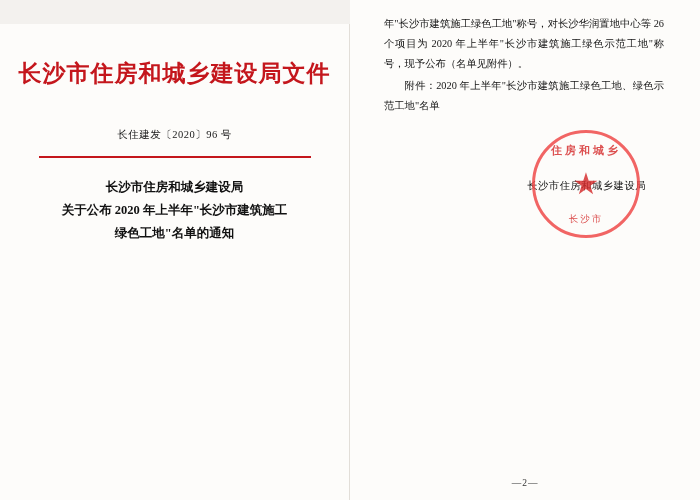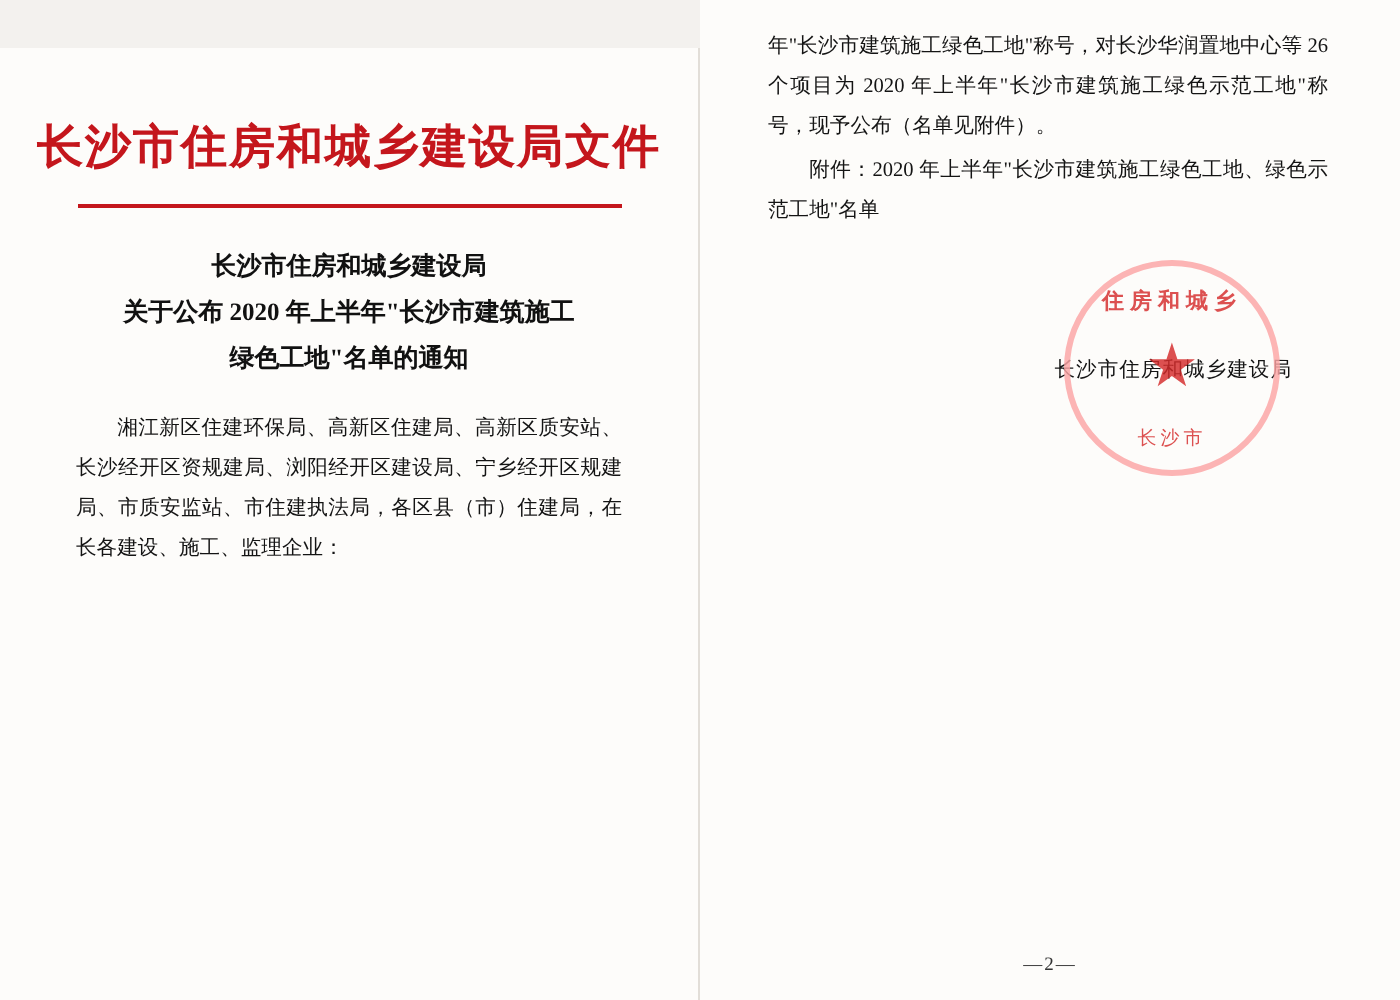--- a/index.html
+++ b/index.html
@@ -115,21 +115,21 @@
     color: #141414;
     line-height: 2.0;
     letter-spacing: 0.5px;
   }
   .seal {
     position: absolute;
     right: 24px;
     top: -46px;
     width: 108px;
     height: 108px;
-    border: 3px solid #fca5a5;
+    border: 3px solid #ef4444;
     border-radius: 50%;
     opacity: 0.82;
     pointer-events: none;
   }
   .seal .star {
     position: absolute;
     left: 50%; top: 50%;
     transform: translate(-50%, -50%);
     color: #d52b2b;
     font-size: 30px;
@@ -160,31 +160,31 @@
 <body>
 
 <div id="page">
 
   <div class="page-half page-left">
 
     <div class="doc-header">
       <div class="doc-title">长沙市住房和城乡建设局文件</div>
     </div>
 
+    <div class="doc-number">长住建发〔2020〕96 号</div>
 
     <div class="red-rule"></div>
 
     <div class="body-wrap">
       <div class="title-block">
         <div>长沙市住房和城乡建设局</div>
         <div>关于公布 2020 年上半年"长沙市建筑施工</div>
         <div>绿色工地"名单的通知</div>
       </div>
 
-      <p class="para">湘江新区住建环保局、高新区住建局、高新区质安站、长沙经开区资规建局、浏阳经开区建设局、宁乡经开区规建局、市质安监站、市住建执法局，各区县（市）住建局，在长各建设、施工、监理企业：</p>
 
     </div>
 
     <div class="page-num">—1—</div>
   </div>
 
   <div class="page-half page-right">
 
     <div class="right-wrap">
       <p class="right-first">年"长沙市建筑施工绿色工地"称号，对长沙华润置地中心等 26 个项目为 2020 年上半年"长沙市建筑施工绿色示范工地"称号，现予公布（名单见附件）。</p>

